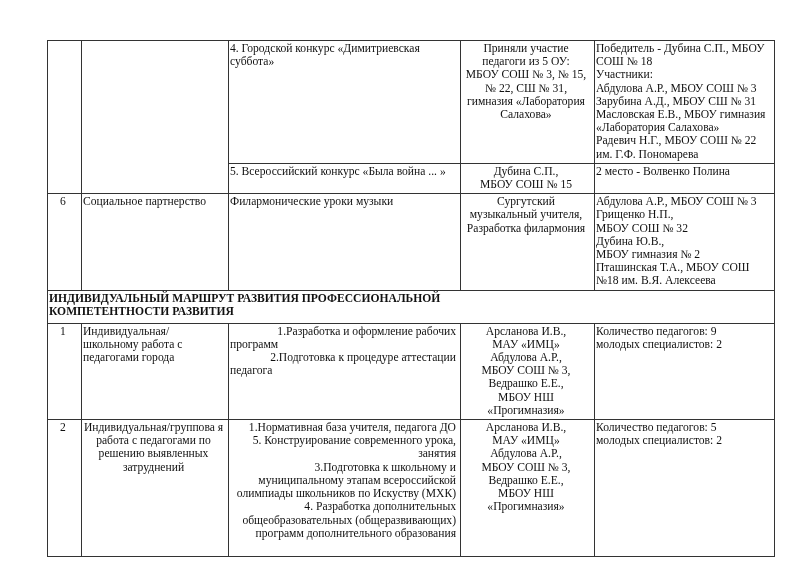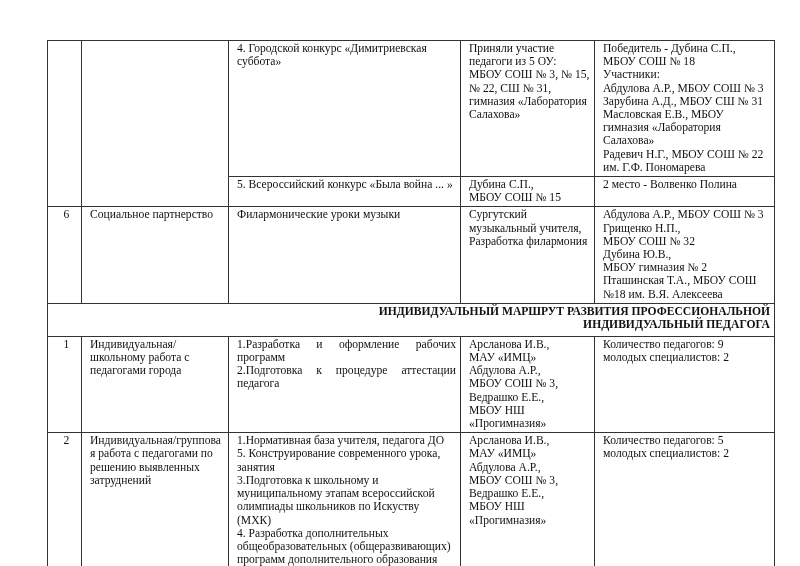--- a/index.html
+++ b/index.html
@@ -1,26 +1,26 @@
 <!DOCTYPE html>
 <html><head>
 <meta charset="utf-8">
 <style>
   html, body { margin: 0; padding: 0; background: #ffffff; }
   body { width: 800px; height: 566px; position: relative; overflow: hidden;
          font-family: "Liberation Serif", "DejaVu Serif", serif; color: #111; }
   table.doc { position: absolute; left: 47px; top: 40px; width: 727px;
               border-collapse: collapse; table-layout: fixed; font-size: 11.6px; line-height: 13.2px; }
-  table.doc td { border: 1.3px solid #333; vertical-align: top; padding: 1px 4px 2px 8px; }
+  table.doc td { border: 1.3px solid #333; vertical-align: top; padding: 1px 4px 2px 1px; }
   td.num { text-align: center; }
-  td.center { text-align: left; }
+  td.center { text-align: center; }
   td.justify { text-align: justify; text-align-last: left; }
-  td.section { text-align: right; font-weight: bold; padding: 3px 4px 4px 4px; }
+  td.section { text-align: left; font-weight: bold; padding: 3px 4px 4px 4px; }
   .line { display: block; }
-  .item { display: block; }
+  .item { display: block; text-align: right; }
 </style>
 </head>
 <body>
 
 <table class="doc">
   <colgroup>
     <col style="width:34px">
     <col style="width:147px">
     <col style="width:232px">
     <col style="width:134px">
@@ -80,21 +80,21 @@
       <span class="line">МБОУ СОШ № 32</span>
       <span class="line">Дубина Ю.В.,</span>
       <span class="line">МБОУ гимназия №  2</span>
       <span class="line">Пташинская Т.А., МБОУ СОШ №18 им. В.Я. Алексеева</span>
     </td>
   </tr>
 
   <tr style="height:33px">
     <td class="section" colspan="5">
       <span class="line">ИНДИВИДУАЛЬНЫЙ МАРШРУТ РАЗВИТИЯ ПРОФЕССИОНАЛЬНОЙ</span>
-      <span class="line">ИНДИВИДУАЛЬНЫЙ ПЕДАГОГА</span>
+      <span class="line">КОМПЕТЕНТНОСТИ РАЗВИТИЯ</span>
     </td>
   </tr>
 
   <tr style="height:87px">
     <td class="num">1</td>
     <td>Индивидуальная/школьному работа с педагогами города</td>
     <td class="justify">
       <span class="item">1.Разработка и оформление рабочих программ</span>
       <span class="item">2.Подготовка к процедуре аттестации педагога</span>
     </td>

